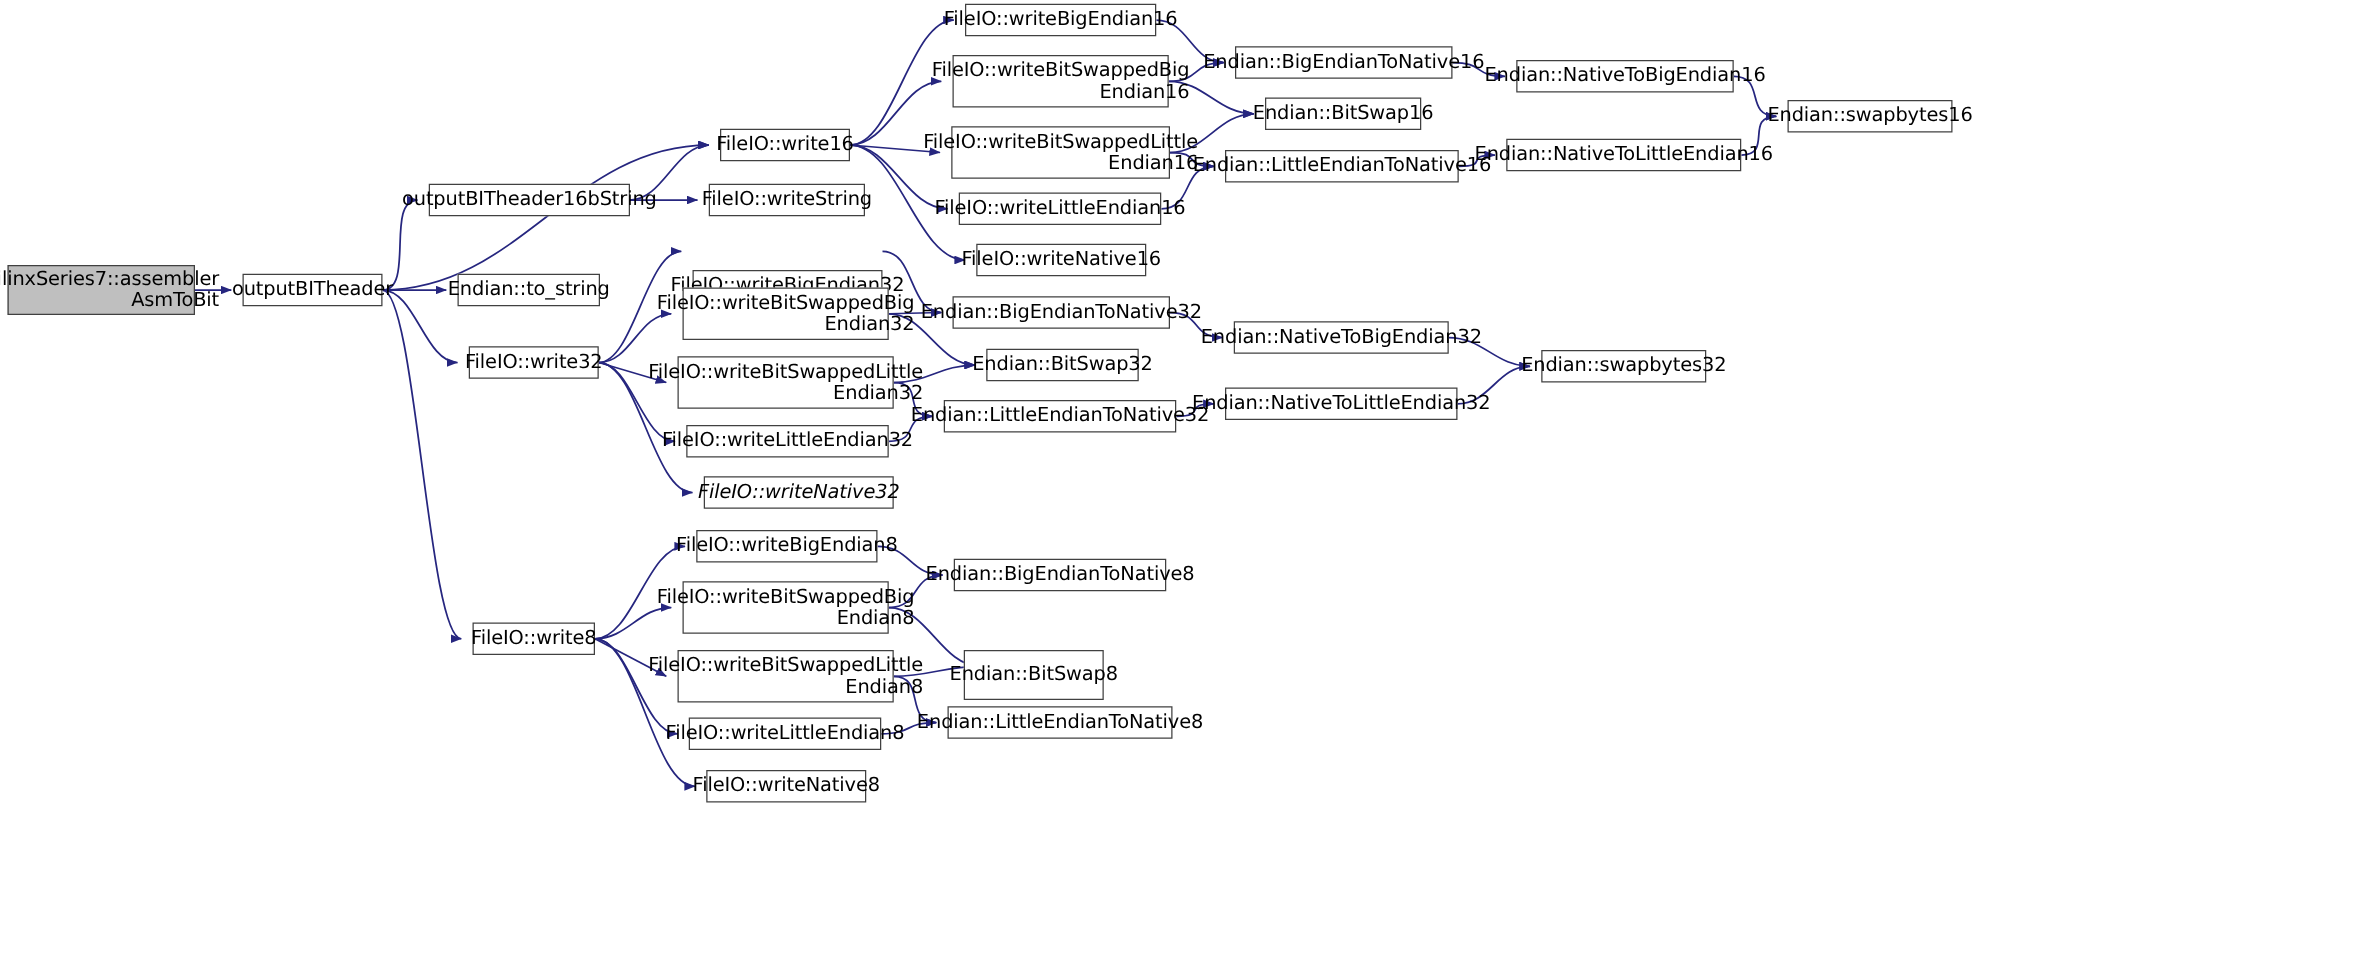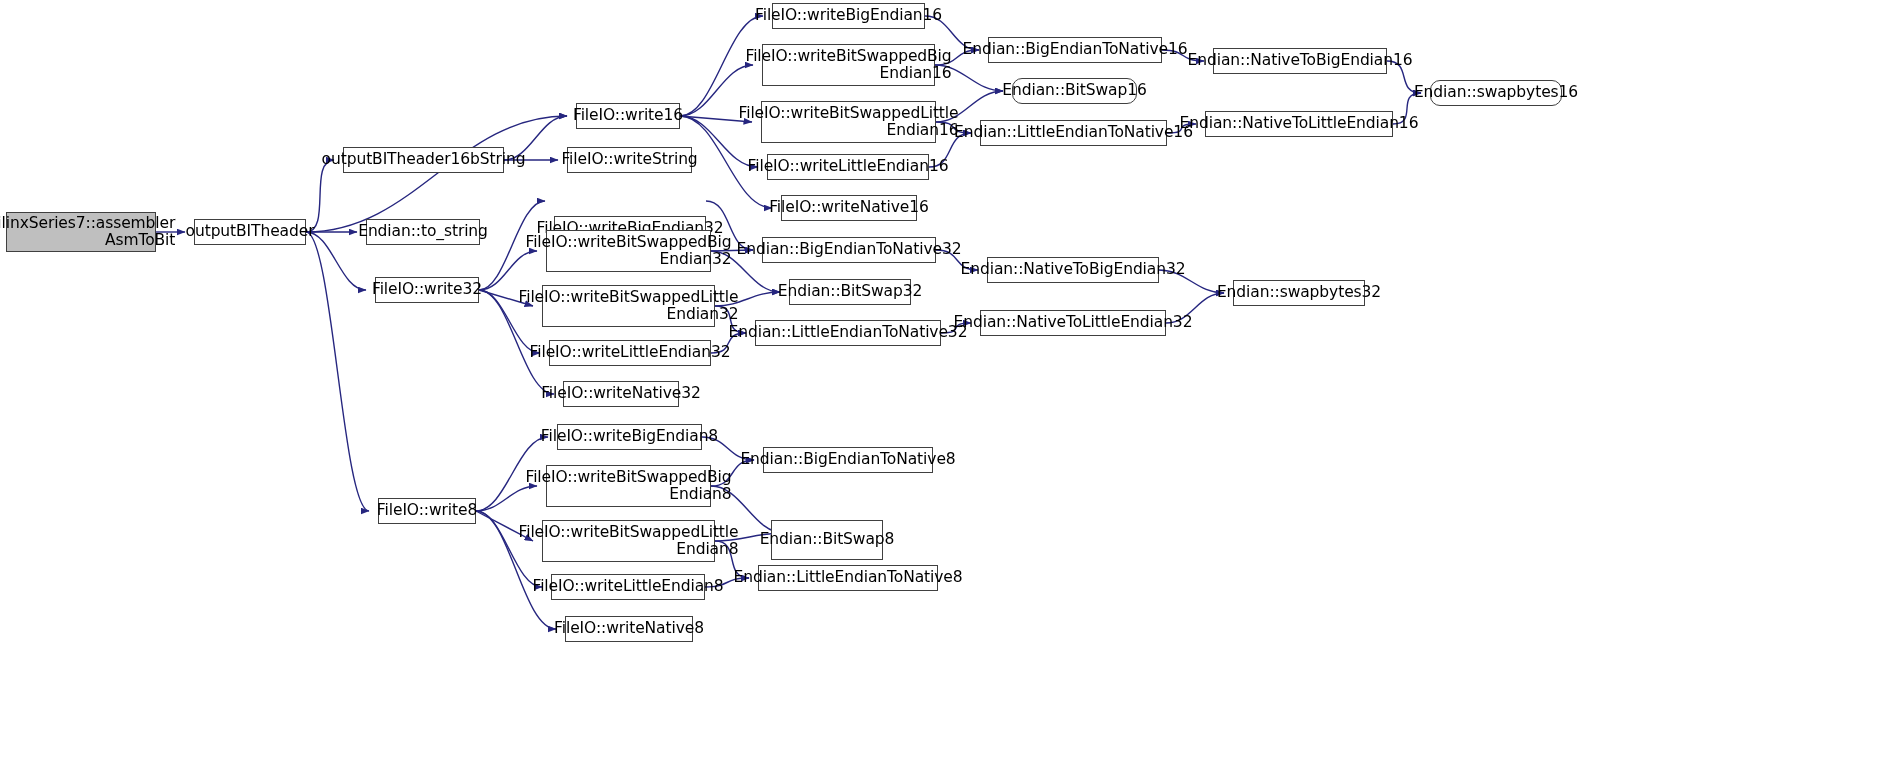--- a/index.html
+++ b/index.html
@@ -117,32 +117,32 @@
       <div class="node" style="left: 378px; top: 498px; width: 98px; height: 26px;"><span>FileIO::write8</span></div>
       <div class="node" style="left: 567px; top: 147px; width: 125px; height: 26px;"><span>FileIO::writeString</span></div>
       <div class="node" style="left: 772px; top: 3px; width: 153px; height: 26px;"><span>FileIO::writeBigEndian16</span></div>
       <div class="node" style="left: 762px; top: 44px; width: 173px; height: 42px;"><span>FileIO::writeBitSwappedBig
 Endian16</span></div>
       <div class="node" style="left: 761px; top: 101px; width: 175px; height: 42px;"><span>FileIO::writeBitSwappedLittle
 Endian16</span></div>
       <div class="node" style="left: 767px; top: 154px; width: 162px; height: 26px;"><span>FileIO::writeLittleEndian16</span></div>
       <div class="node" style="left: 781px; top: 195px; width: 136px; height: 26px;"><span>FileIO::writeNative16</span></div>
       <div class="node" style="left: 988px; top: 37px; width: 174px; height: 26px;"><span>Endian::BigEndianToNative16</span></div>
-      <div class="node" style="left: 1012px; top: 78px; width: 125px; height: 26px; border-radius: 10px;"><span>Endian::BitSwap16</span></div>
+      <div class="node" style="left: 1012px; top: 78px; width: 125px; height: 26px;"><span>Endian::BitSwap16</span></div>
       <div class="node" style="left: 980px; top: 120px; width: 187px; height: 26px;"><span>Endian::LittleEndianToNative16</span></div>
       <div class="node" style="left: 1213px; top: 48px; width: 174px; height: 26px;"><span>Endian::NativeToBigEndian16</span></div>
       <div class="node" style="left: 1205px; top: 111px; width: 188px; height: 26px;"><span>Endian::NativeToLittleEndian16</span></div>
-      <div class="node" style="left: 1430px; top: 80px; width: 132px; height: 26px; border-radius: 10px;"><span>Endian::swapbytes16</span></div>
+      <div class="node" style="left: 1430px; top: 80px; width: 132px; height: 26px;"><span>Endian::swapbytes16</span></div>
       <div class="node" style="left: 554px; top: 188px; width: 152px; height: 26px; margin-top: 28px;"><span>FileIO::writeBigEndian32</span></div>
       <div class="node" style="left: 546px; top: 230px; width: 165px; height: 42px;"><span>FileIO::writeBitSwappedBig
 Endian32</span></div>
       <div class="node" style="left: 542px; top: 285px; width: 173px; height: 42px;"><span>FileIO::writeBitSwappedLittle
 Endian32</span></div>
       <div class="node" style="left: 549px; top: 340px; width: 162px; height: 26px;"><span>FileIO::writeLittleEndian32</span></div>
-      <div class="node" style="left: 563px; top: 381px; width: 116px; height: 26px;"><span>FileIO::writeNative32</span></div>
+      <div class="node" style="left: 563px; top: 381px; width: 152px; height: 26px; font-style: italic;"><span>FileIO::writeNative32</span></div>
       <div class="node" style="left: 762px; top: 237px; width: 174px; height: 26px;"><span>Endian::BigEndianToNative32</span></div>
       <div class="node" style="left: 789px; top: 279px; width: 122px; height: 26px;"><span>Endian::BitSwap32</span></div>
       <div class="node" style="left: 755px; top: 320px; width: 186px; height: 26px;"><span>Endian::LittleEndianToNative32</span></div>
       <div class="node" style="left: 987px; top: 257px; width: 172px; height: 26px;"><span>Endian::NativeToBigEndian32</span></div>
       <div class="node" style="left: 980px; top: 310px; width: 186px; height: 26px;"><span>Endian::NativeToLittleEndian32</span></div>
       <div class="node" style="left: 1233px; top: 280px; width: 132px; height: 26px;"><span>Endian::swapbytes32</span></div>
       <div class="node" style="left: 557px; top: 424px; width: 145px; height: 26px;"><span>FileIO::writeBigEndian8</span></div>
       <div class="node" style="left: 546px; top: 465px; width: 165px; height: 42px;"><span>FileIO::writeBitSwappedBig
 Endian8</span></div>
       <div class="node" style="left: 542px; top: 520px; width: 173px; height: 42px;"><span>FileIO::writeBitSwappedLittle

